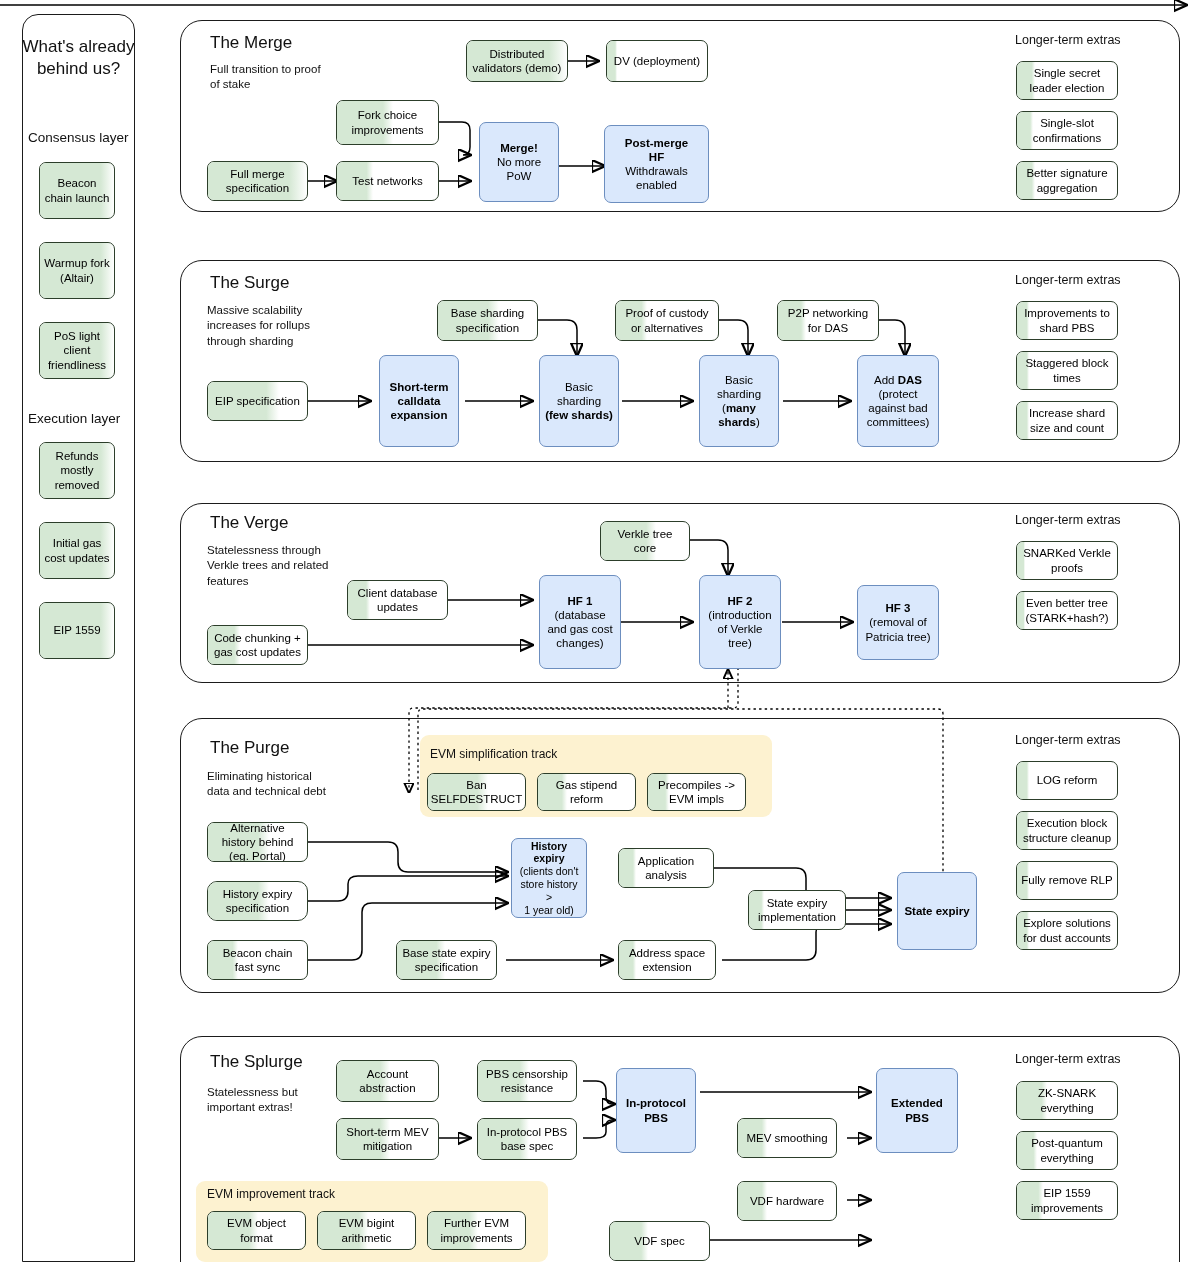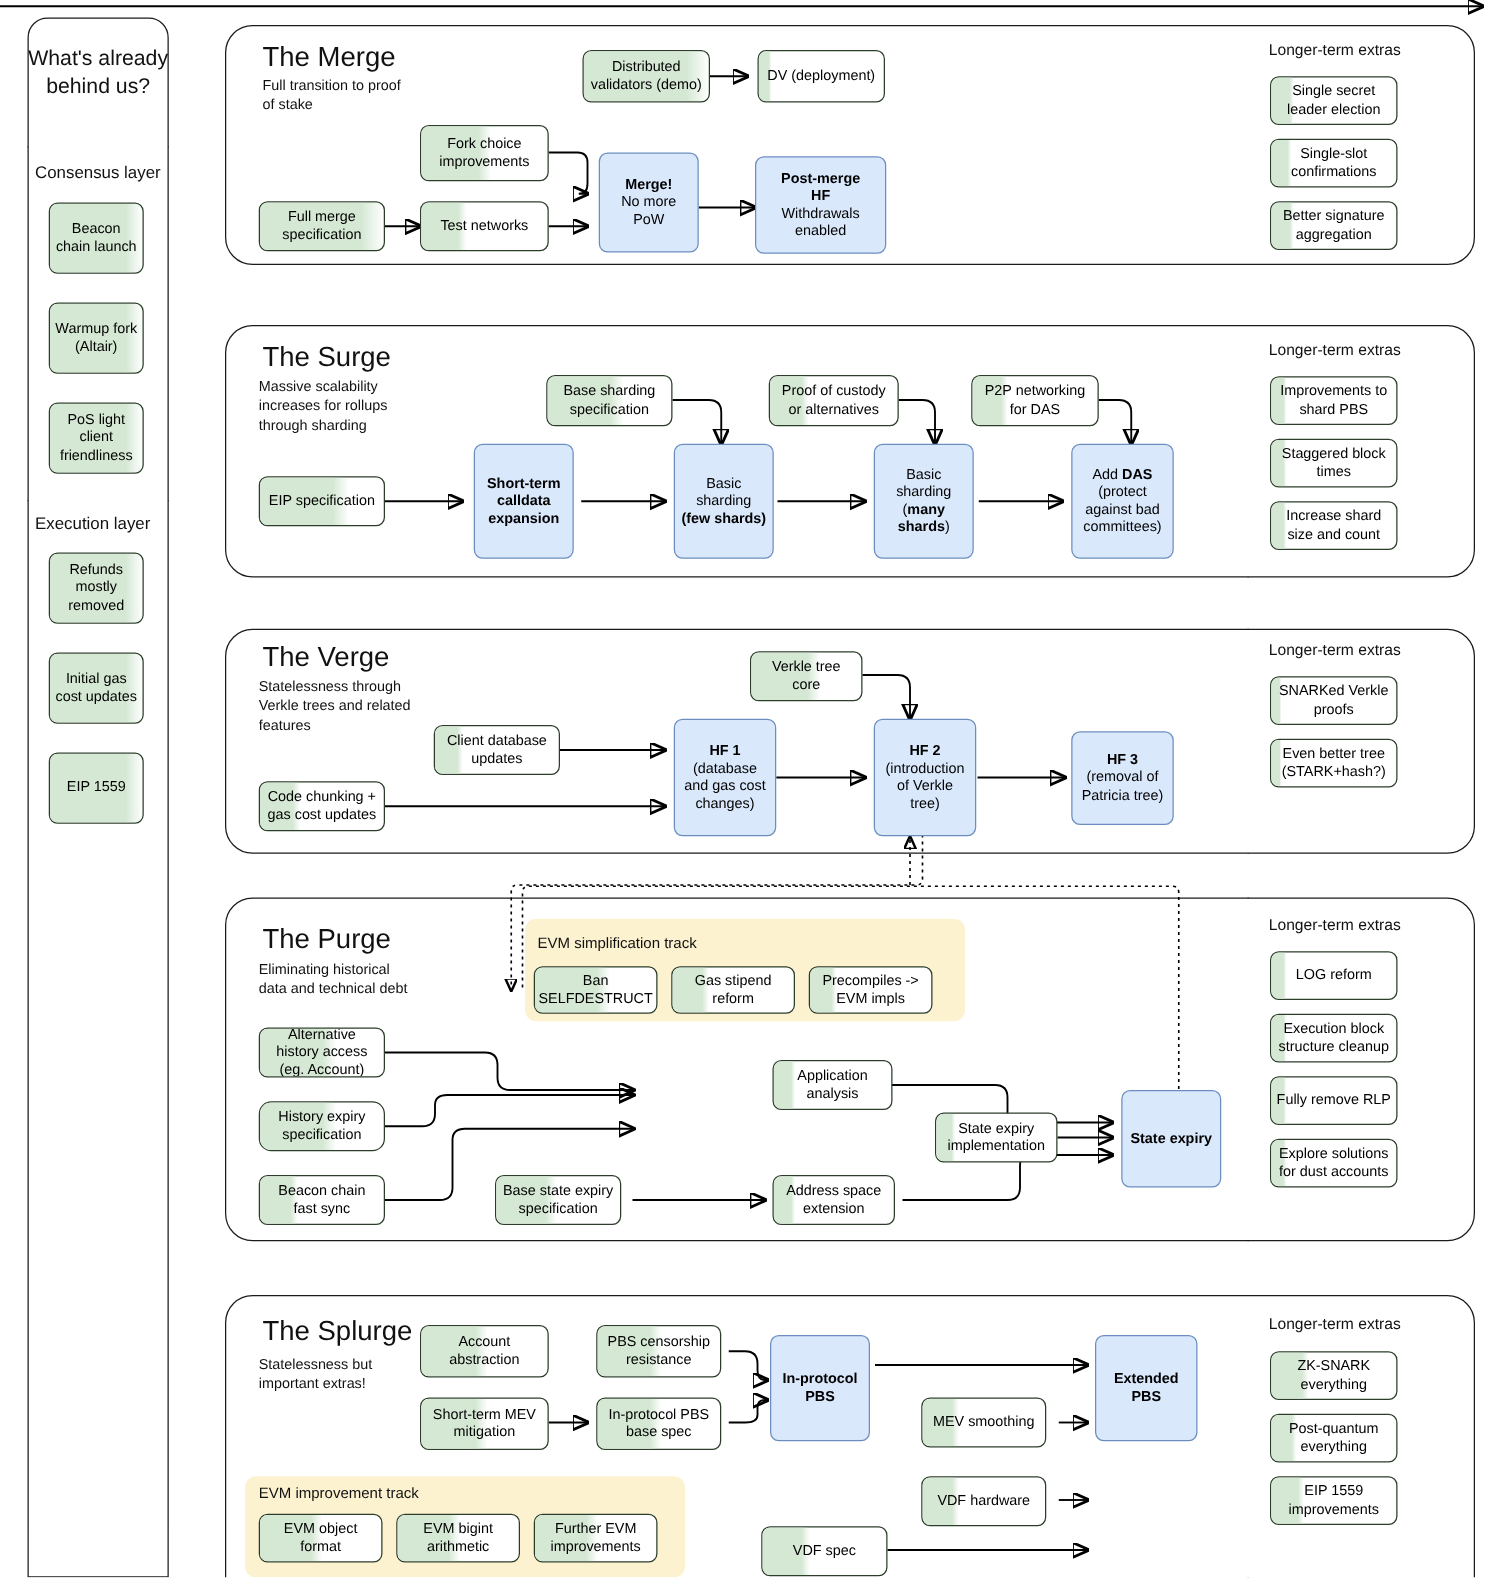--- a/index.html
+++ b/index.html
@@ -12,21 +12,21 @@
         font-size:11.5px;line-height:1.22;overflow:hidden;background:#ffffff;}
   .node .lbl{position:relative;z-index:2;padding:0 4px;}
   .node .fill{position:absolute;left:0;top:0;bottom:0;z-index:1;}
   .green{border-color:#2c3e2a;}
   .green .fill{background:linear-gradient(to right,#d5e8d4 0%,#d5e8d4 82%,rgba(213,232,212,0) 100%);}
   .blue{background:#dae8fc;border-color:#6c8ebf;}
 
   
   .panel{position:absolute;box-sizing:border-box;border:1.4px solid #1b1b1b;border-radius:22px;background:#fff;}
   .panel-sep{position:absolute;width:1.4px;background:#1b1b1b;}
-  .panel-title{position:absolute;font-size:22px;color:#111;}
+  .panel-title{position:absolute;font-size:17px;color:#111;}
   .panel-sub{position:absolute;font-size:11.5px;line-height:1.33;color:#111;}
   .extras-title{position:absolute;font-size:12.5px;color:#111;}
 
   
   .side-box{position:absolute;box-sizing:border-box;border:1.4px solid #1b1b1b;background:#fff;}
   .side-head{position:absolute;text-align:center;font-size:17px;line-height:1.3;color:#111;}
   .side-sec{position:absolute;font-size:13.5px;color:#111;}
   .side-hline{position:absolute;height:1.4px;background:#1b1b1b;}
 
   
@@ -281,29 +281,32 @@
     <span class="fill" style="width:30%"></span>
     <span class="lbl">Gas stipend reform</span>
   </div>
   <div class="node green" style="left:647px;top:773px;width:99px;height:38px;">
     <span class="fill" style="width:22%"></span>
     <span class="lbl">Precompiles -&gt; EVM impls</span>
   </div>
 
   <div class="node green" style="left:207px;top:822px;width:101px;height:40px;">
     <span class="fill" style="width:62%"></span>
-    <span class="lbl">Alternative history access (eg. Account)</span>
+    <span class="lbl">Alternative history behind (eg. Portal)</span>
   </div>
   <div class="node green" style="left:207px;top:881px;width:101px;height:40px;border-radius:10px;">
     <span class="fill" style="width:62%"></span>
     <span class="lbl">History expiry specification</span>
   </div>
   <div class="node green" style="left:207px;top:940px;width:101px;height:40px;">
     <span class="fill" style="width:30%"></span>
     <span class="lbl">Beacon chain fast sync</span>
+  </div>
+  <div class="node blue" style="left:511px;top:838px;width:76px;height:80px;font-size:10.5px;">
+    <span class="lbl"><b>History<br>expiry</b><br>(clients don't<br>store history &gt;<br>1 year old)</span>
   </div>
   <div class="node green" style="left:618px;top:848px;width:96px;height:40px;">
     <span class="fill" style="width:18%"></span>
     <span class="lbl">Application analysis</span>
   </div>
   <div class="node green" style="left:748px;top:890px;width:98px;height:40px;">
     <span class="fill" style="width:16%"></span>
     <span class="lbl">State expiry implementation</span>
   </div>
   <div class="node green" style="left:396px;top:940px;width:101px;height:40px;">

